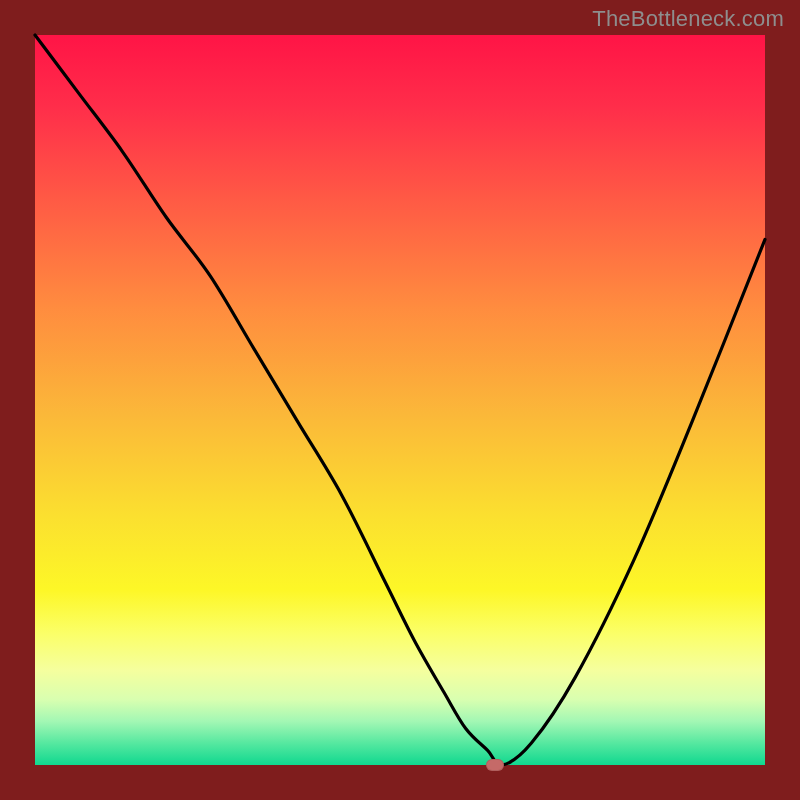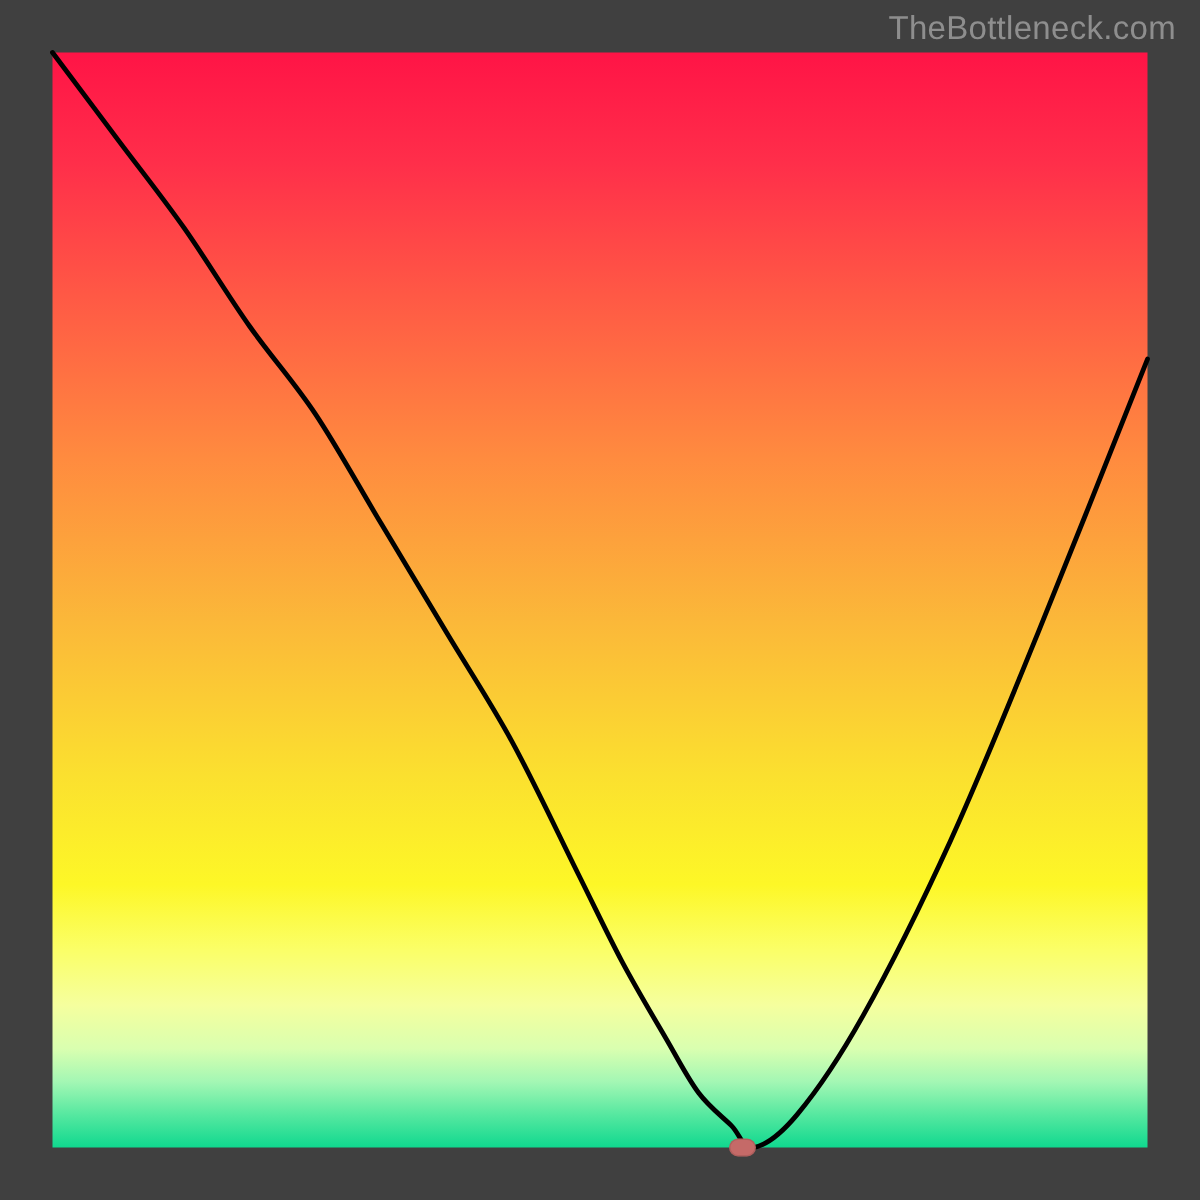--- a/index.html
+++ b/index.html
@@ -8,21 +8,21 @@
     width: 800px;
     height: 800px;
     background: #000;
     overflow: hidden;
     font-family: Arial, Helvetica, sans-serif;
   }
   .frame {
     position: relative;
     width: 800px;
     height: 800px;
-    background: #404040;
+    background: #7f1d1d;
   }
   .watermark {
     position: absolute;
     top: 6px;
     right: 16px;
     color: #8e8e8e;
     font-size: 22px;
     font-weight: 500;
     letter-spacing: 0.2px;
     z-index: 5;

